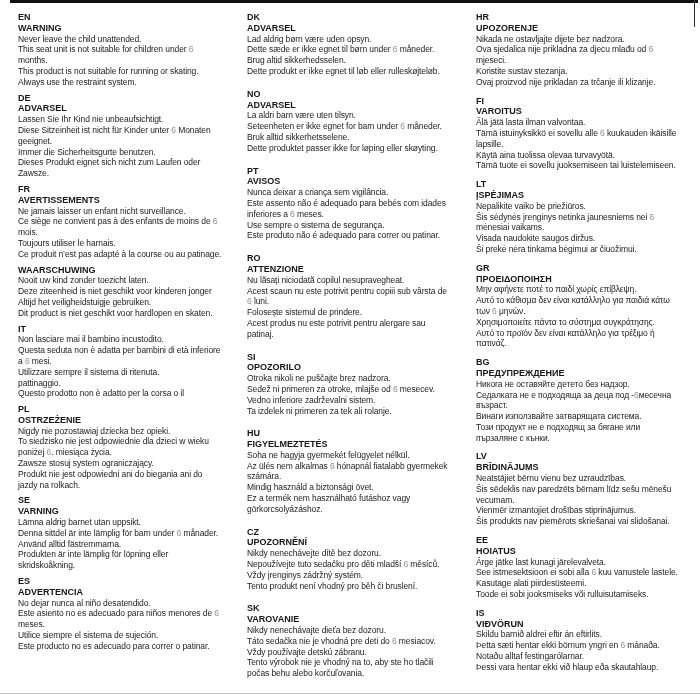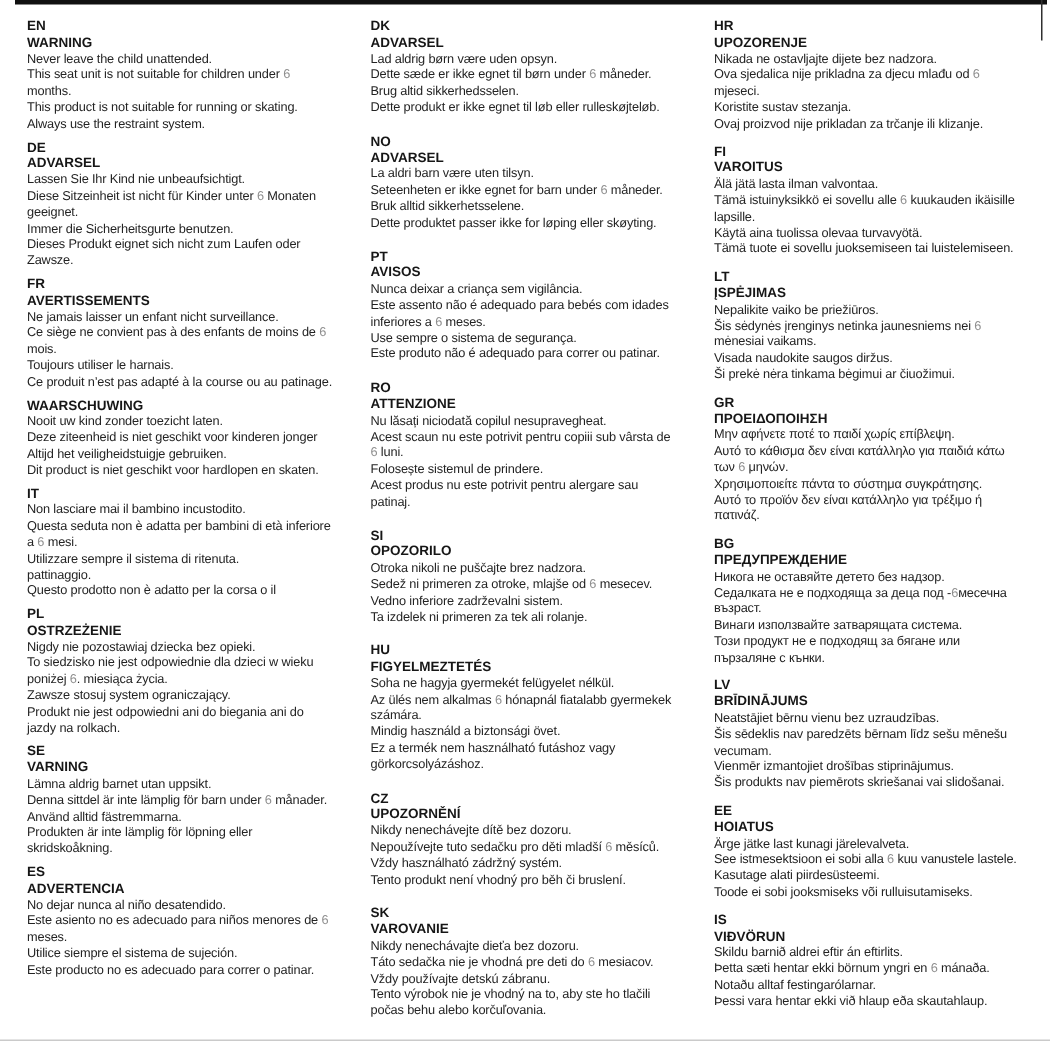--- a/index.html
+++ b/index.html
@@ -159,21 +159,21 @@
           <p class="line">számára.</p>
           <p class="line">Mindig használd a biztonsági övet.</p>
           <p class="line">Ez a termék nem használható futáshoz vagy</p>
           <p class="line">görkorcsolyázáshoz.</p>
         </section>
         <section class="lang">
           <div class="code">CZ</div>
           <div class="heading">UPOZORNĚNÍ</div>
           <p class="line">Nikdy nenechávejte dítě bez dozoru.</p>
           <p class="line">Nepoužívejte tuto sedačku pro děti mladší <span class="num">6</span> měsíců.</p>
-          <p class="line">Vždy használható zádržný systém.</p>
+          <p class="line">Vždy įrenginys zádržný systém.</p>
           <p class="line">Tento produkt není vhodný pro běh či bruslení.</p>
         </section>
         <section class="lang">
           <div class="code">SK</div>
           <div class="heading">VAROVANIE</div>
           <p class="line">Nikdy nenechávajte dieťa bez dozoru.</p>
           <p class="line">Táto sedačka nie je vhodná pre deti do <span class="num">6</span> mesiacov.</p>
           <p class="line">Vždy používajte detskú zábranu.</p>
           <p class="line">Tento výrobok nie je vhodný na to, aby ste ho tlačili</p>
           <p class="line">počas behu alebo korčuľovania.</p>

